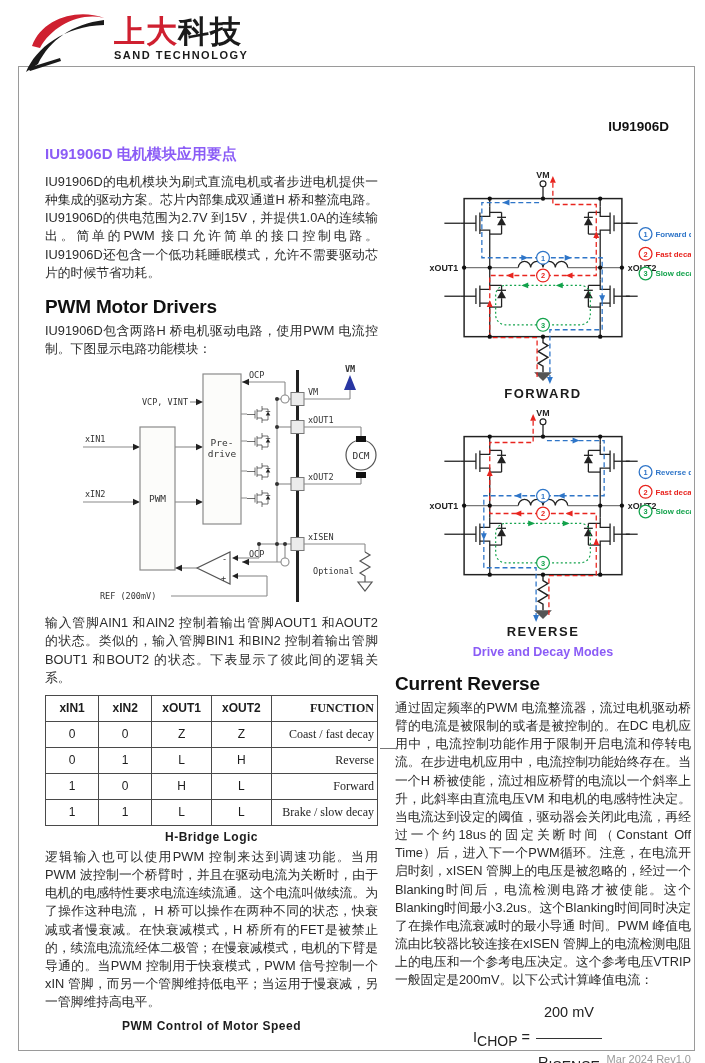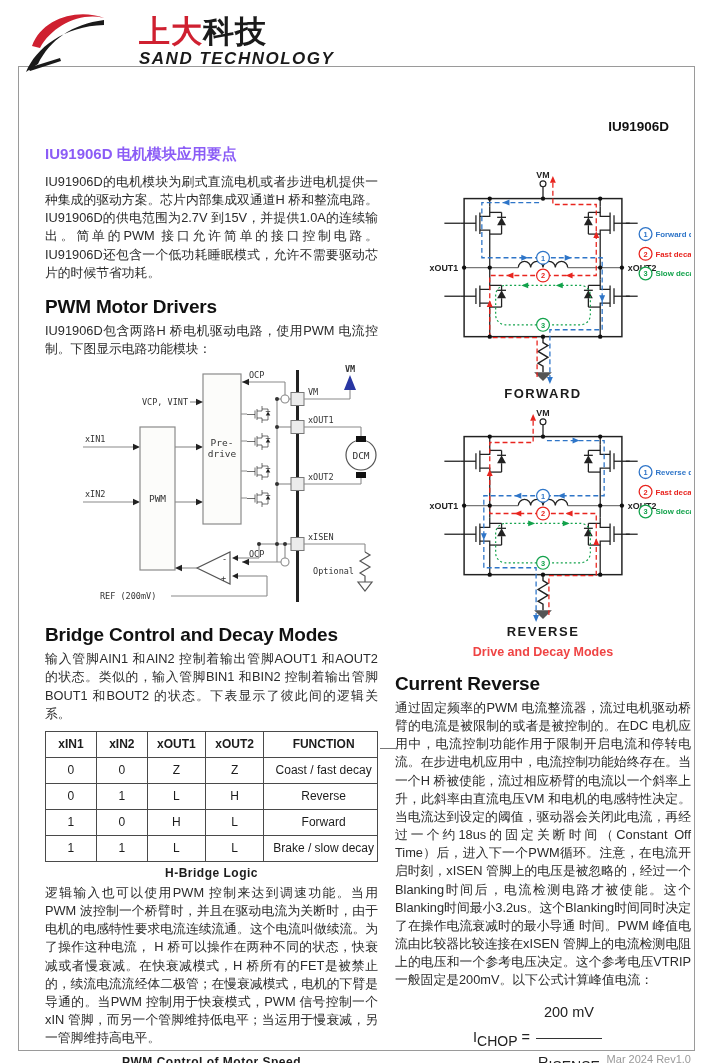--- a/index.html
+++ b/index.html
@@ -4,43 +4,43 @@
 <style>
   html,body{margin:0;padding:0;}
   body{
     width:705px;height:1063px;position:relative;overflow:hidden;
     background:#ffffff;color:#2b2b2b;
     font-family:"Liberation Sans","DejaVu Sans",sans-serif;
   }
   .page-border{position:absolute;left:18px;top:66px;width:675px;height:983px;
     border:1.5px solid #9a9a9a;background:#fff;}
   
-  .logo{position:absolute;left:26px;top:10px;display:flex;align-items:flex-start;gap:25px;}
+  .logo{position:absolute;left:26px;top:10px;display:flex;align-items:flex-start;}
   .logo-text{margin-left:6px;margin-top:6px;}
   .brand-cn{font-size:31px;font-weight:bold;letter-spacing:1px;line-height:1;}
   .brand-cn .red{color:#cf2030;}
   .brand-cn .black{color:#1a1a1a;}
-  .brand-en{font-size:17px;font-weight:bold;font-style:italic;color:#1a1a1a;
+  .brand-en{font-size:11px;font-weight:bold;color:#1a1a1a;
     letter-spacing:1.5px;margin-top:2px;}
   .product-code{position:absolute;top:119px;right:36px;font-size:13.5px;font-weight:bold;color:#111;}
   
   .col-left{position:absolute;left:45px;top:145px;width:333px;}
   .col-right{position:absolute;left:395px;top:165px;width:296px;}
   h1.doc-title{font-size:15px;font-weight:bold;color:#8b5cf6;margin:0 0 9px 0;}
   h2.sec{font-size:19px;font-weight:bold;color:#111;margin:14px 0 3px 0;letter-spacing:-0.2px;}
   p.body{font-size:12.8px;line-height:1.42;text-align:justify;margin:4px 0;}
   
   table.dt{border-collapse:collapse;width:100%;font-size:12px;color:#1c1c1c;margin-top:8px;}
   table.dt th,table.dt td{border:1px solid #4a4a4a;height:23px;text-align:center;padding:1px 3px;}
   table.dt th{font-weight:bold;}
-  table.dt .fn{text-align:center;padding-left:9px;white-space:nowrap;}
+  table.dt .fn{text-align:right;padding-left:9px;white-space:nowrap;font-family:Liberation Serif, serif;}
   .tbl-caption{font-size:12px;text-align:center;margin:4px 0 2px 0;color:#1c1c1c;letter-spacing:0.5px;font-weight:bold;}
   .diag{display:block;margin-top:4px;}
   .diag-caption{font-size:13px;text-align:center;letter-spacing:1.5px;font-weight:bold;color:#1c1c1c;margin:2px 0 6px 0;}
-  .diag-caption2{font-size:12.5px;text-align:center;font-weight:bold;color:#ef4444;margin:4px 0 2px 0;}
+  .diag-caption2{font-size:12.5px;text-align:center;font-weight:bold;color:#8b5cf6;margin:4px 0 2px 0;}
   
   .sch{font-family:"DejaVu Sans Mono",monospace;font-size:8.5px;fill:#333;}
   .schb{font-family:"DejaVu Sans Mono",monospace;font-size:9.5px;fill:#333;}
   .hb-lab{font-family:"Liberation Sans",sans-serif;font-size:9px;font-weight:bold;fill:#222;}
   .leg-t{font-family:"Liberation Sans",sans-serif;font-size:8px;font-weight:bold;}
   .circ-n{font-family:"Liberation Sans",sans-serif;font-size:7.5px;font-weight:bold;}
   
   .formula{display:flex;align-items:center;margin:14px 0 0 78px;font-size:14.5px;color:#222;}
   .formula sub{font-size:14px;}
   .frac{display:inline-block;text-align:center;margin-left:6px;}
@@ -193,21 +193,20 @@
     <text class="sch" x="309" y="212" text-anchor="end">Optional</text>
 
     <circle cx="232" cy="37" r="2" fill="#333"></circle>
       <circle cx="232" cy="65" r="2" fill="#333"></circle>
     <circle cx="232" cy="122" r="2" fill="#333"></circle>
       <circle cx="232" cy="182" r="2" fill="#333"></circle>
     <circle cx="240" cy="182" r="2" fill="#333"></circle>
       <circle cx="214" cy="182" r="2" fill="#333"></circle>
   </svg>
 
-  <h2 class="sec">Bridge Control and Decay Modes</h2>
   <p class="body">输入管脚AIN1 和AIN2 控制着输出管脚AOUT1 和AOUT2 的状态。类似的，输入管脚BIN1 和BIN2 控制着输出管脚BOUT1 和BOUT2 的状态。下表显示了彼此间的逻辑关系。</p>
 
   <table class="dt">
     <tbody>
         <tr>
       <th style="width:16%">xIN1</th>
       <th style="width:16%">xIN2</th>
       <th style="width:18%">xOUT1</th>
       <th style="width:18%">xOUT2</th>
       <th class="fn" style="width:32%">FUNCTION</th>

